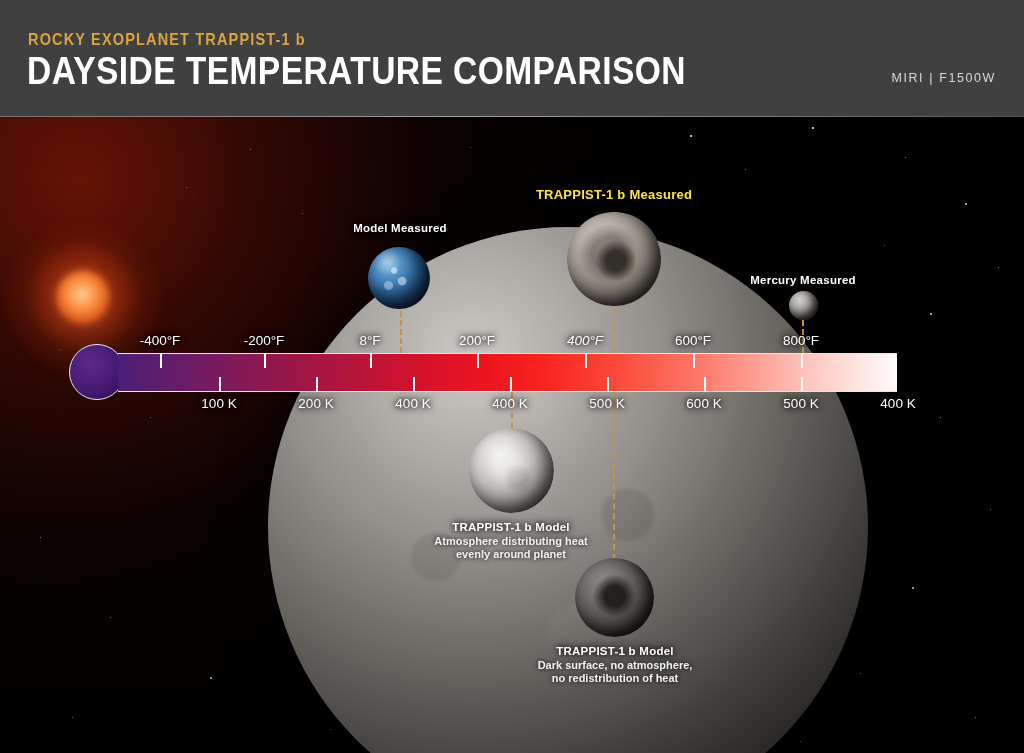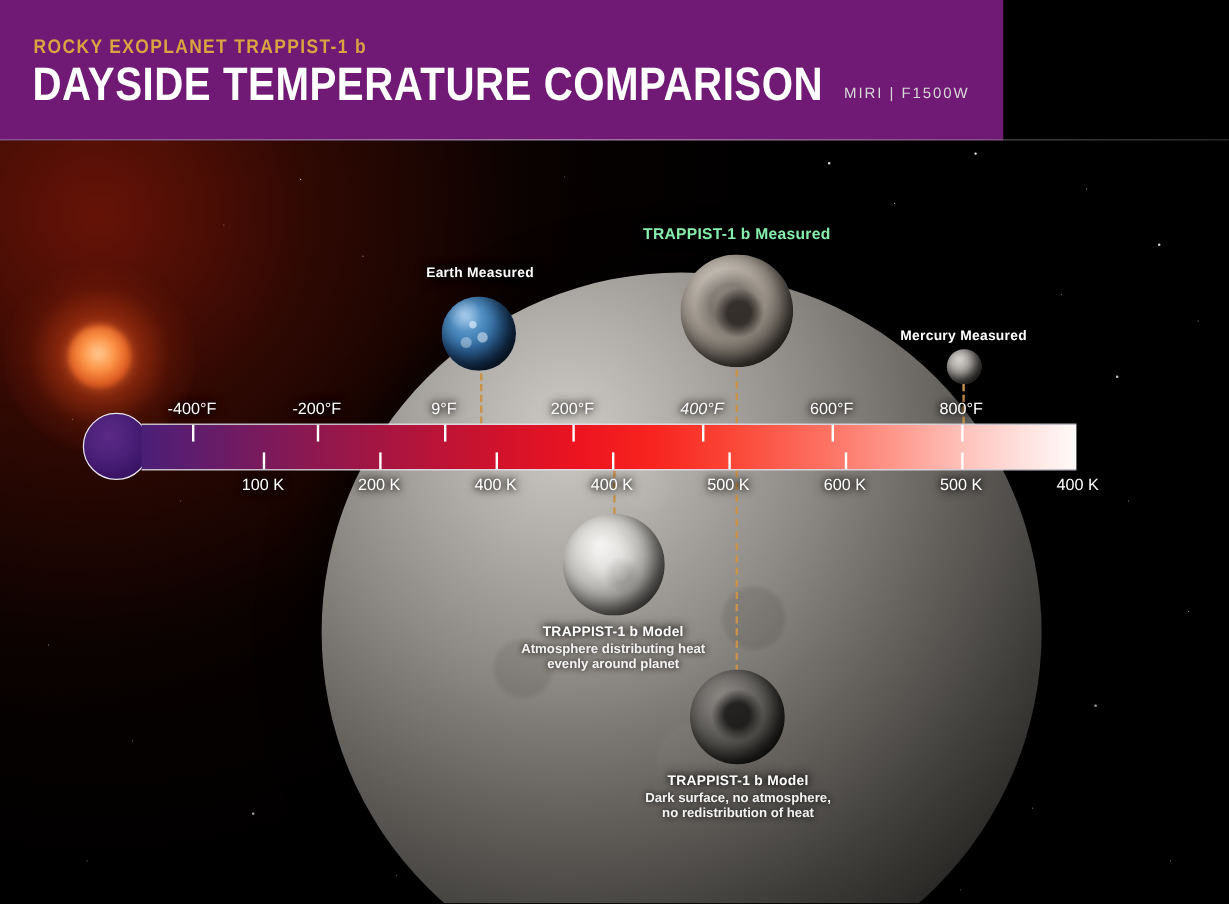--- a/index.html
+++ b/index.html
@@ -17,23 +17,23 @@
     width: 1024px;
     height: 753px;
     overflow: hidden;
     background: #000;
   }
 
   
   .header {
     position: absolute;
     left: 0; top: 0;
-    width: 836px;
+    width: 1024px;
     height: 117px;
-    background: #701a75;
+    background: #404040;
     z-index: 40;
   }
   .header-eyebrow {
     position: absolute;
     left: 28px; top: 30px;
     font-family: "Liberation Sans Narrow", "Liberation Sans", sans-serif;
     font-size: 16.5px;
     letter-spacing: 1.3px;
     font-weight: bold;
     color: #d9a441;
@@ -162,21 +162,21 @@
   .marker-label {
     position: absolute;
     white-space: nowrap;
     font-size: 11.5px;
     font-weight: bold;
     letter-spacing: 0.25px;
     color: #ffffff;
     text-align: center;
     text-shadow: 0 0 5px rgba(0,0,0,0.95), 0 0 10px rgba(0,0,0,0.8);
   }
-  .marker-label.gold { color: #86efac; font-size: 13px; }
+  .marker-label.gold { color: #fde047; font-size: 13px; }
   .marker-sub {
     position: absolute;
     white-space: nowrap;
     font-size: 11px;
     line-height: 13.5px;
     font-weight: bold;
     color: #f2f2f2;
     text-align: center;
     text-shadow: 0 0 5px rgba(0,0,0,0.95);
   }
@@ -373,21 +373,21 @@
     <div class="reddwarf-glow"></div>
     <div class="reddwarf-core"></div>
 
     <div class="bigplanet">
       <div class="bigplanet-texture"></div>
       <div class="bigplanet-limb"></div>
     </div>
   </div>
 
   <div class="marker">
-    <div class="marker-label" style="left:400px;top:222px;transform:translateX(-50%);">Earth Measured</div>
+    <div class="marker-label" style="left:400px;top:222px;transform:translateX(-50%);">Model Measured</div>
     <div class="planet-disc earth" style="left:368px;top:247px;width:62px;height:62px;"></div>
     <div class="dashline" style="left:400px;top:311px;height:42px;"></div>
   </div>
 
   <div class="marker">
     <div class="marker-label gold" style="left:614px;top:187px;transform:translateX(-50%);">TRAPPIST-1 b Measured</div>
     <div class="planet-disc t1b-measured" style="left:567px;top:212px;width:94px;height:94px;"></div>
     <div class="dashline" style="left:613px;top:308px;height:45px;"></div>
   </div>
 
@@ -404,21 +404,21 @@
     <div class="tick tick-f" style="left:160px;"></div>
     <div class="tick tick-f" style="left:264px;"></div>
     <div class="tick tick-f" style="left:370px;"></div>
     <div class="tick tick-f" style="left:477px;"></div>
     <div class="tick tick-f" style="left:585px;"></div>
     <div class="tick tick-f" style="left:693px;"></div>
     <div class="tick tick-f" style="left:801px;"></div>
 
     <div class="axis-label f" style="left:160px;">-400°F</div>
     <div class="axis-label f" style="left:264px;">-200°F</div>
-    <div class="axis-label f" style="left:370px;">9°F</div>
+    <div class="axis-label f" style="left:370px;">8°F</div>
     <div class="axis-label f" style="left:477px;">200°F</div>
     <div class="axis-label f" style="left:585px;font-style:italic;">400°F</div>
     <div class="axis-label f" style="left:693px;">600°F</div>
     <div class="axis-label f" style="left:801px;">800°F</div>
 
     <div class="tick tick-k" style="left:219px;"></div>
     <div class="tick tick-k" style="left:316px;"></div>
     <div class="tick tick-k" style="left:413px;"></div>
     <div class="tick tick-k" style="left:510px;"></div>
     <div class="tick tick-k" style="left:607px;"></div>

